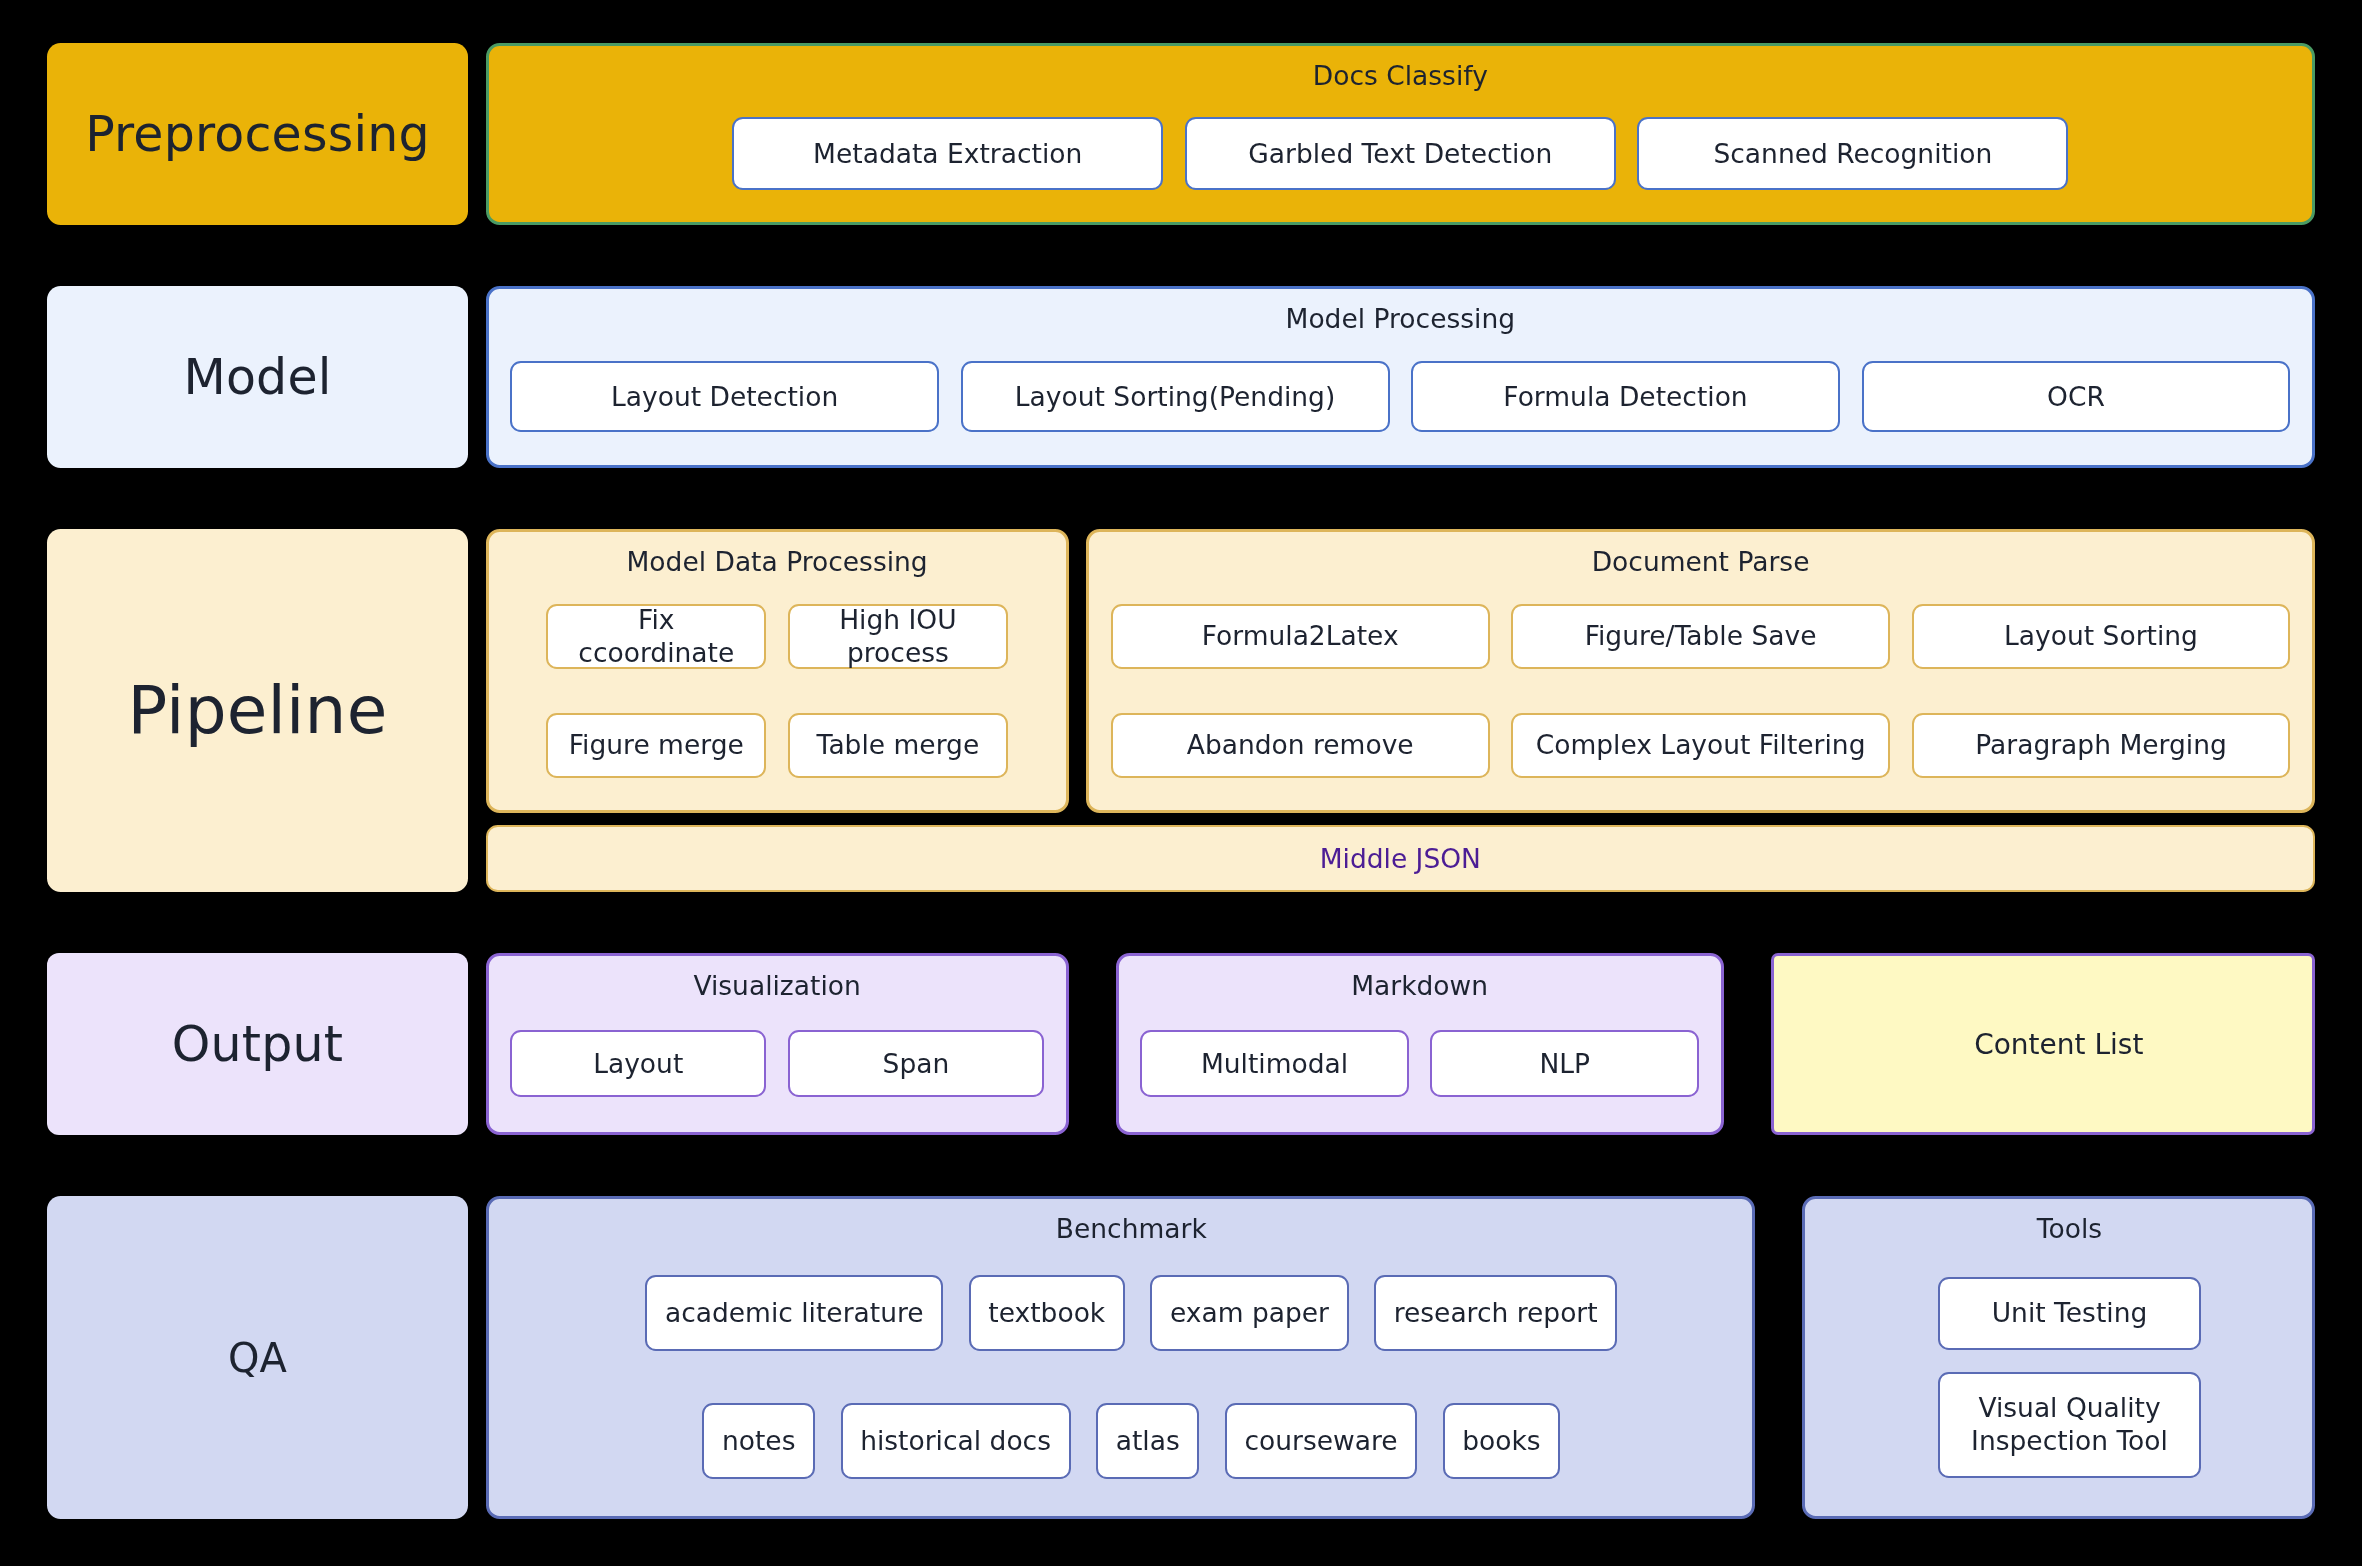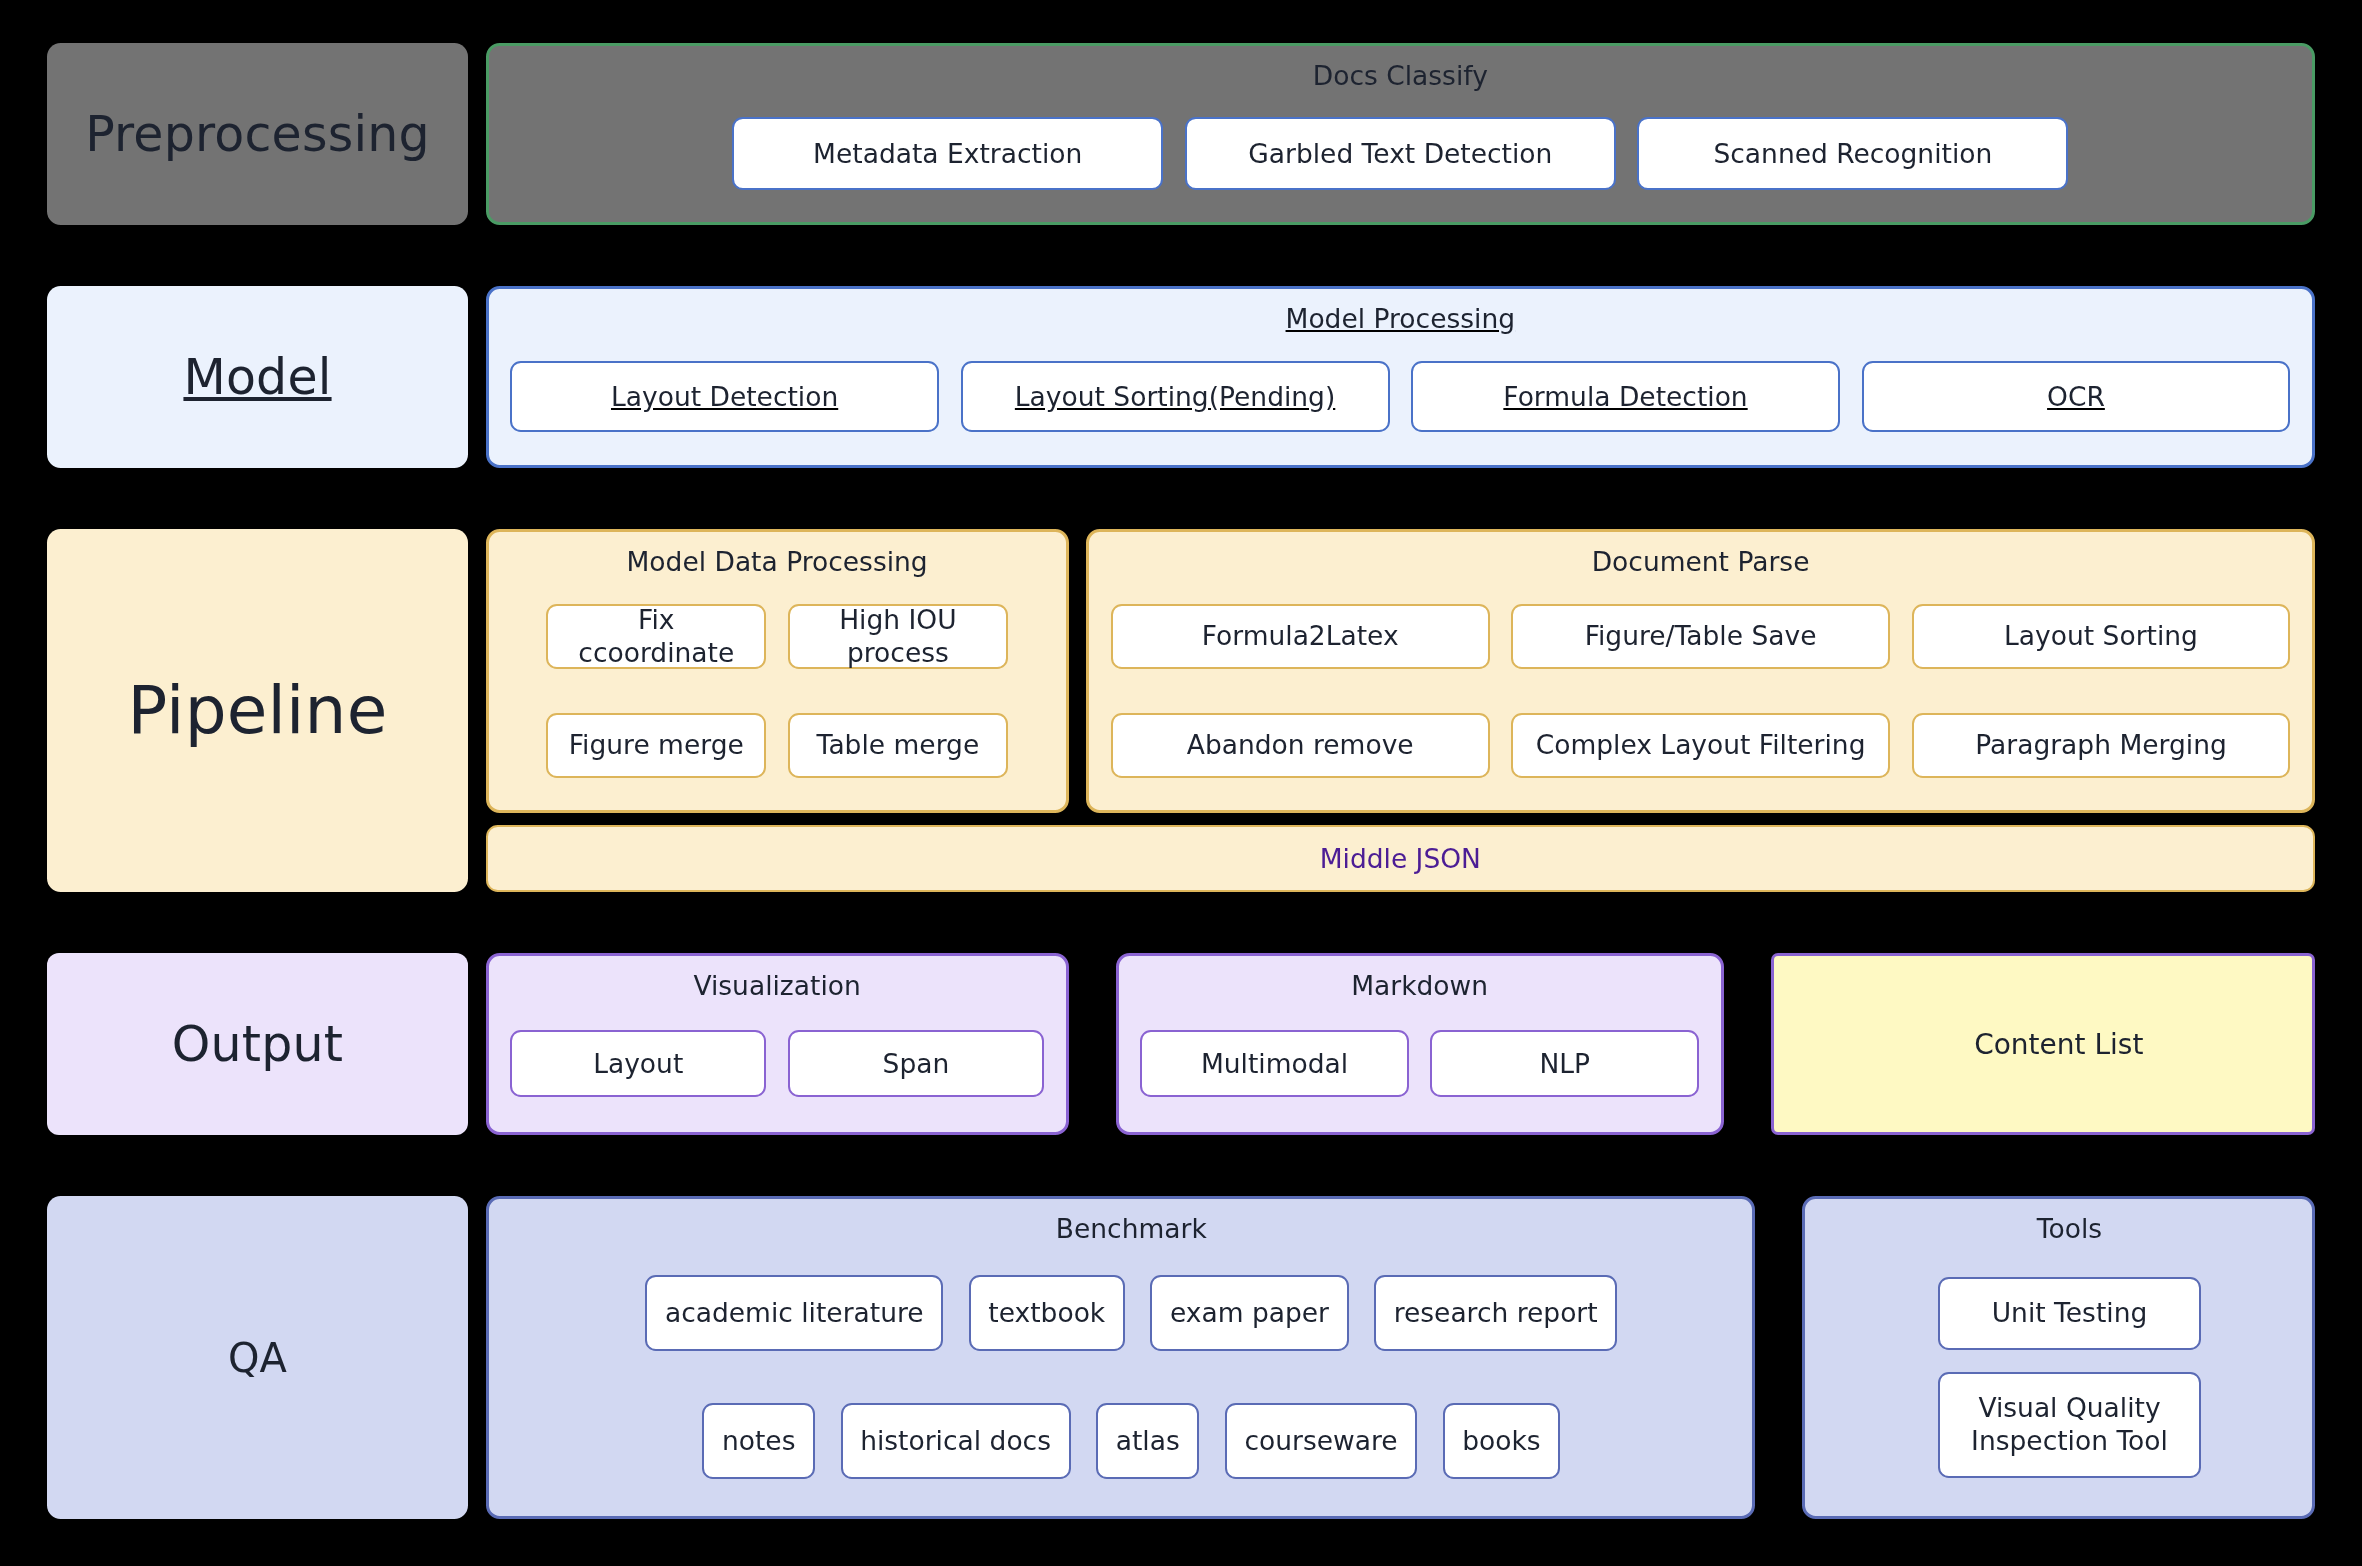--- a/index.html
+++ b/index.html
@@ -90,23 +90,23 @@
     align-items: center;
     justify-content: center;
     text-align: center;
     font-size: 26.5px;
     color: #1d2330;
     padding: 11.8px 17.6px;
     line-height: 1.22;
   }
 
   
-  .t-green  { background:#737373; }
+  .t-green  { background:#eab308; }
   .t-green.group  { border-color:#4a9b64; }
-  .t-bluegrp { background:#ebf2fd;text-decoration:underline; }
+  .t-bluegrp { background:#ebf2fd; }
   .t-bluegrp.group { border-color:#4a72c8; }
   .t-gold   { background:#fcefd0; }
   .t-gold.group { border-color:#ddb55a; }
   .t-purple { background:#ece3fb; }
   .t-purple.group { border-color:#8a63d2; }
   .t-indigo { background:#d2d8f2; }
   .t-indigo.group { border-color:#5a6bb5;padding-left:44px; }
 
   .chip-blue   { border-color:#4a72c8; }
   .chip-gold   { border-color:#ddb55a; }

